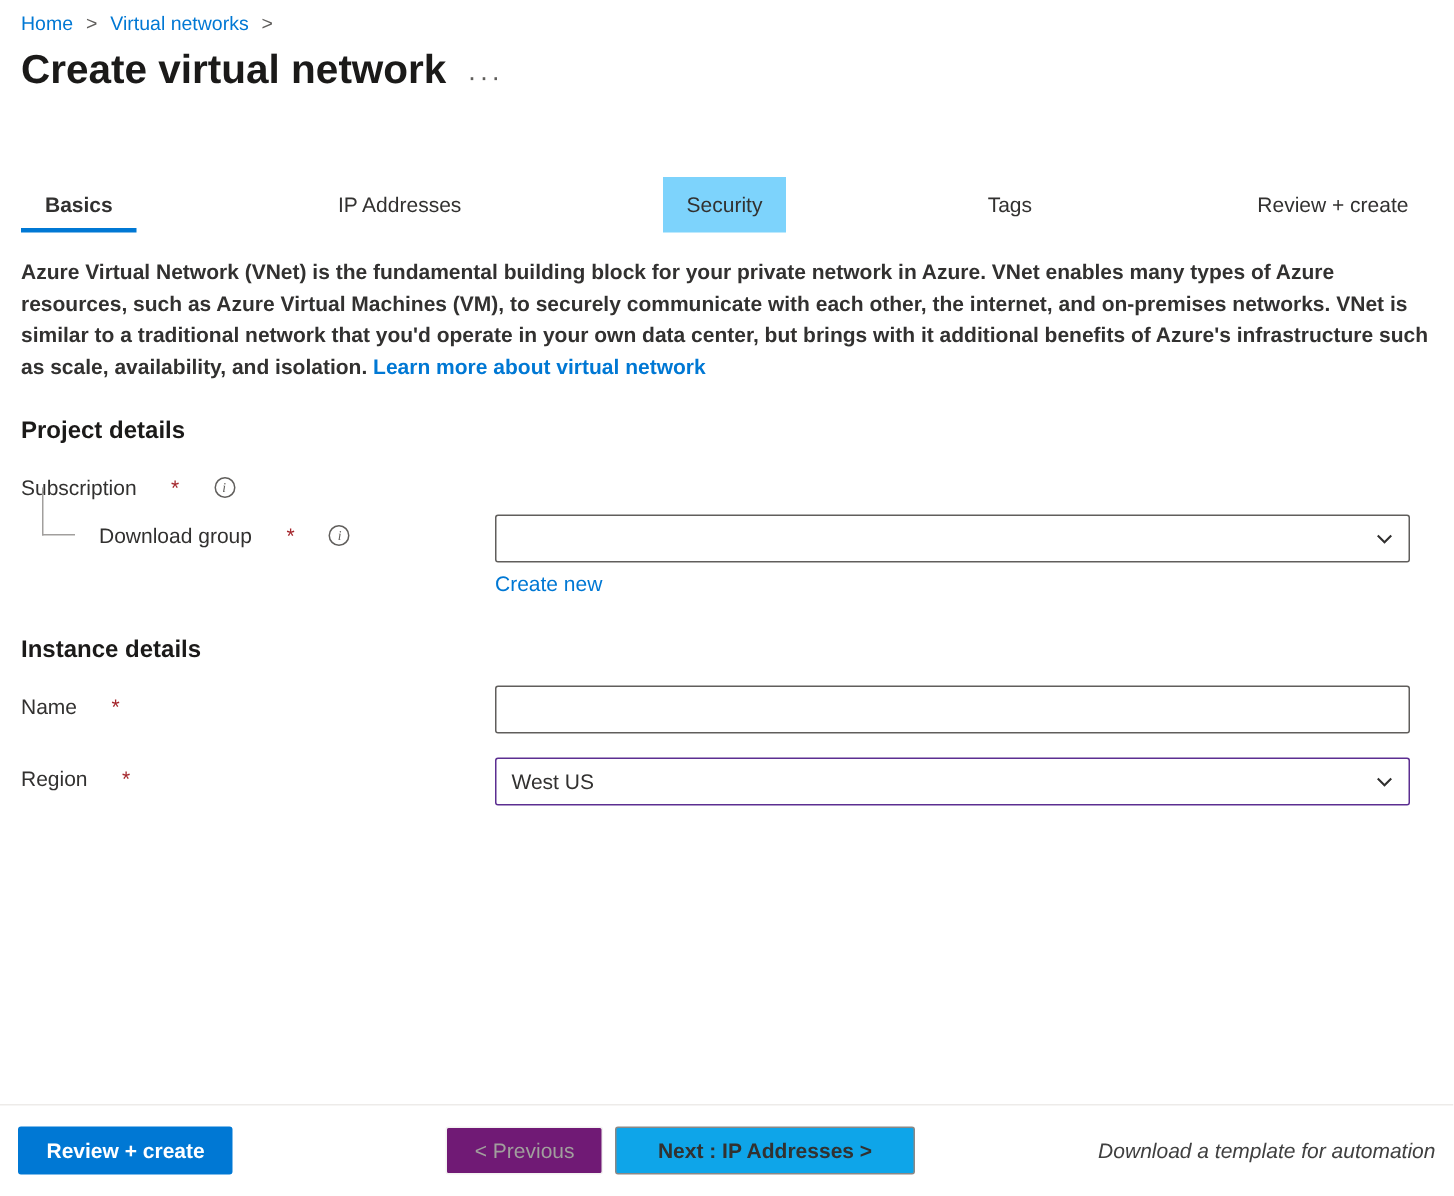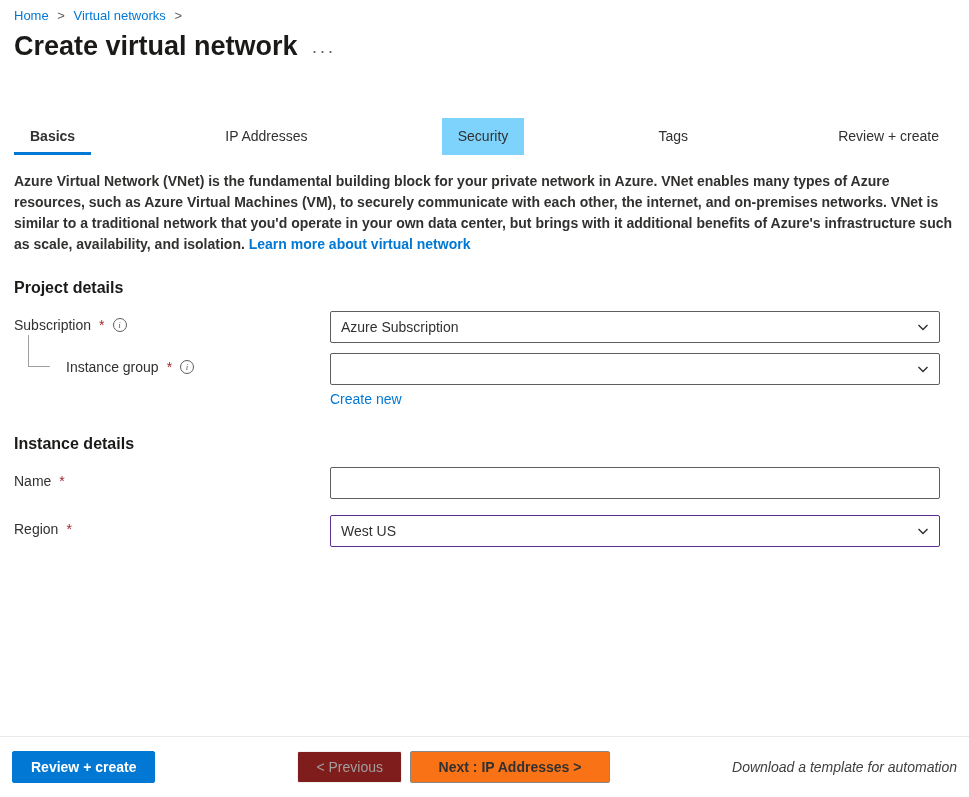--- a/index.html
+++ b/index.html
@@ -92,21 +92,21 @@
     .form-row {
       display: flex;
       align-items: flex-start;
       margin-bottom: 10px;
     }
     .form-label-col {
       width: 316px;
       padding-top: 6px;
       display: flex;
       align-items: center;
-      gap: 8px;
+      gap: 23px;
       font-size: 14px;
       color: #323130;
     }
     .form-label-col.indented {
       position: relative;
       padding-left: 52px;
     }
     .tree-line {
       position: absolute;
       left: 14px;
@@ -181,34 +181,34 @@
       border-top: 1px solid #edebe9;
       padding: 14px 12px;
       display: flex;
       align-items: center;
       gap: 8px;
     }
     .btn {
       height: 32px;
       padding: 0 18px;
       border: 1px solid #8a8886;
-      background: #f97316;
+      background: #0ea5e9;
       font-size: 14px;
       border-radius: 2px;
       cursor: pointer;
       color: #323130;
     }
     .btn.primary {
       background: #0078d4;
       border-color: #0078d4;
       color: #ffffff;
       font-weight: 600;
     }
     .btn.disabled {
-      background: #7f1d1d;
+      background: #701a75;
       border-color: #f3f2f1;
       color: #a19f9d;
       cursor: default;
     }
     .btn.next {
       font-weight: 600;
       min-width: 200px;
     }
     .footer-link {
       color: #404040;
@@ -251,36 +251,26 @@
   </p>
 
   <div class="section-title">Project details</div>
 
   <div class="form-row">
     <div class="form-label-col">
       <span>Subscription</span>
       <span class="req">*</span>
       <span class="info-icon">i</span>
     </div>
-    <div class="form-input-col">
-      <div class="select">
-        <span>Azure Subscription</span>
-        <span class="chevron-down">
-          <svg viewBox="0 0 12 12">
-              <path d="M1 3.5 L6 8.5 L11 3.5 L10 2.5 L6 6.5 L2 2.5 Z"></path>
-            </svg>
-        </span>
-      </div>
-    </div>
   </div>
 
   <div class="form-row">
     <div class="form-label-col indented">
       <span class="tree-line"></span>
-      <span>Instance group</span>
+      <span>Download group</span>
       <span class="req">*</span>
       <span class="info-icon">i</span>
     </div>
     <div class="form-input-col">
       <div class="select">
         <span></span>
         <span class="chevron-down">
           <svg viewBox="0 0 12 12">
               <path d="M1 3.5 L6 8.5 L11 3.5 L10 2.5 L6 6.5 L2 2.5 Z"></path>
             </svg>

